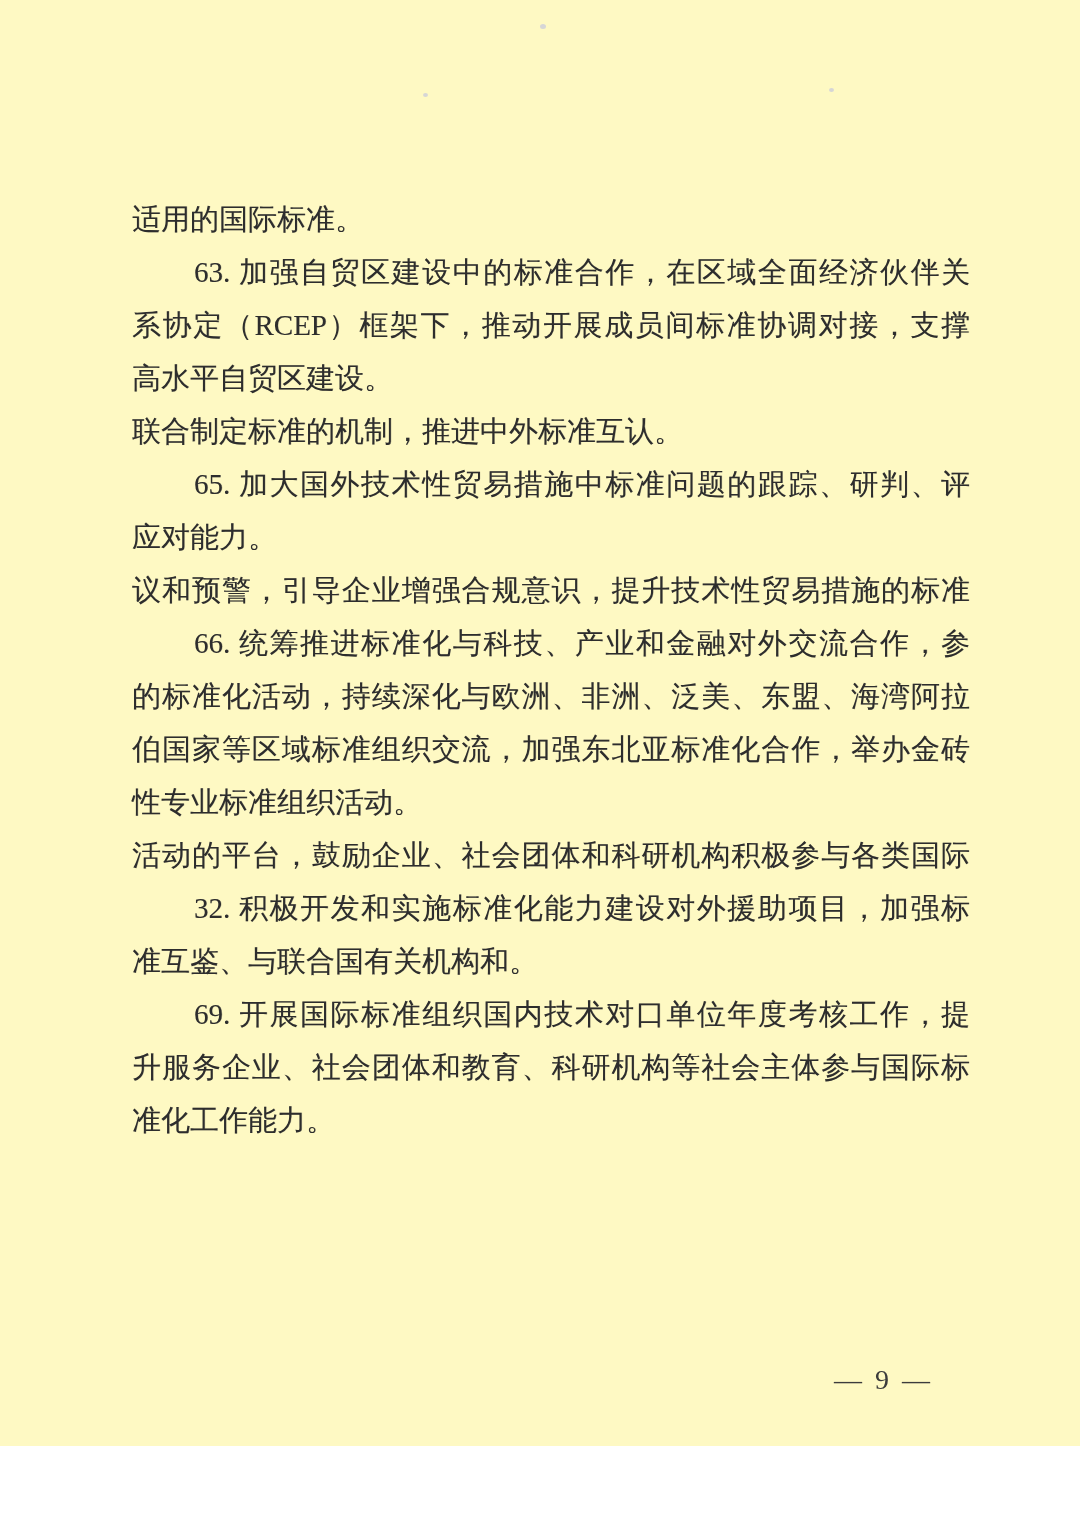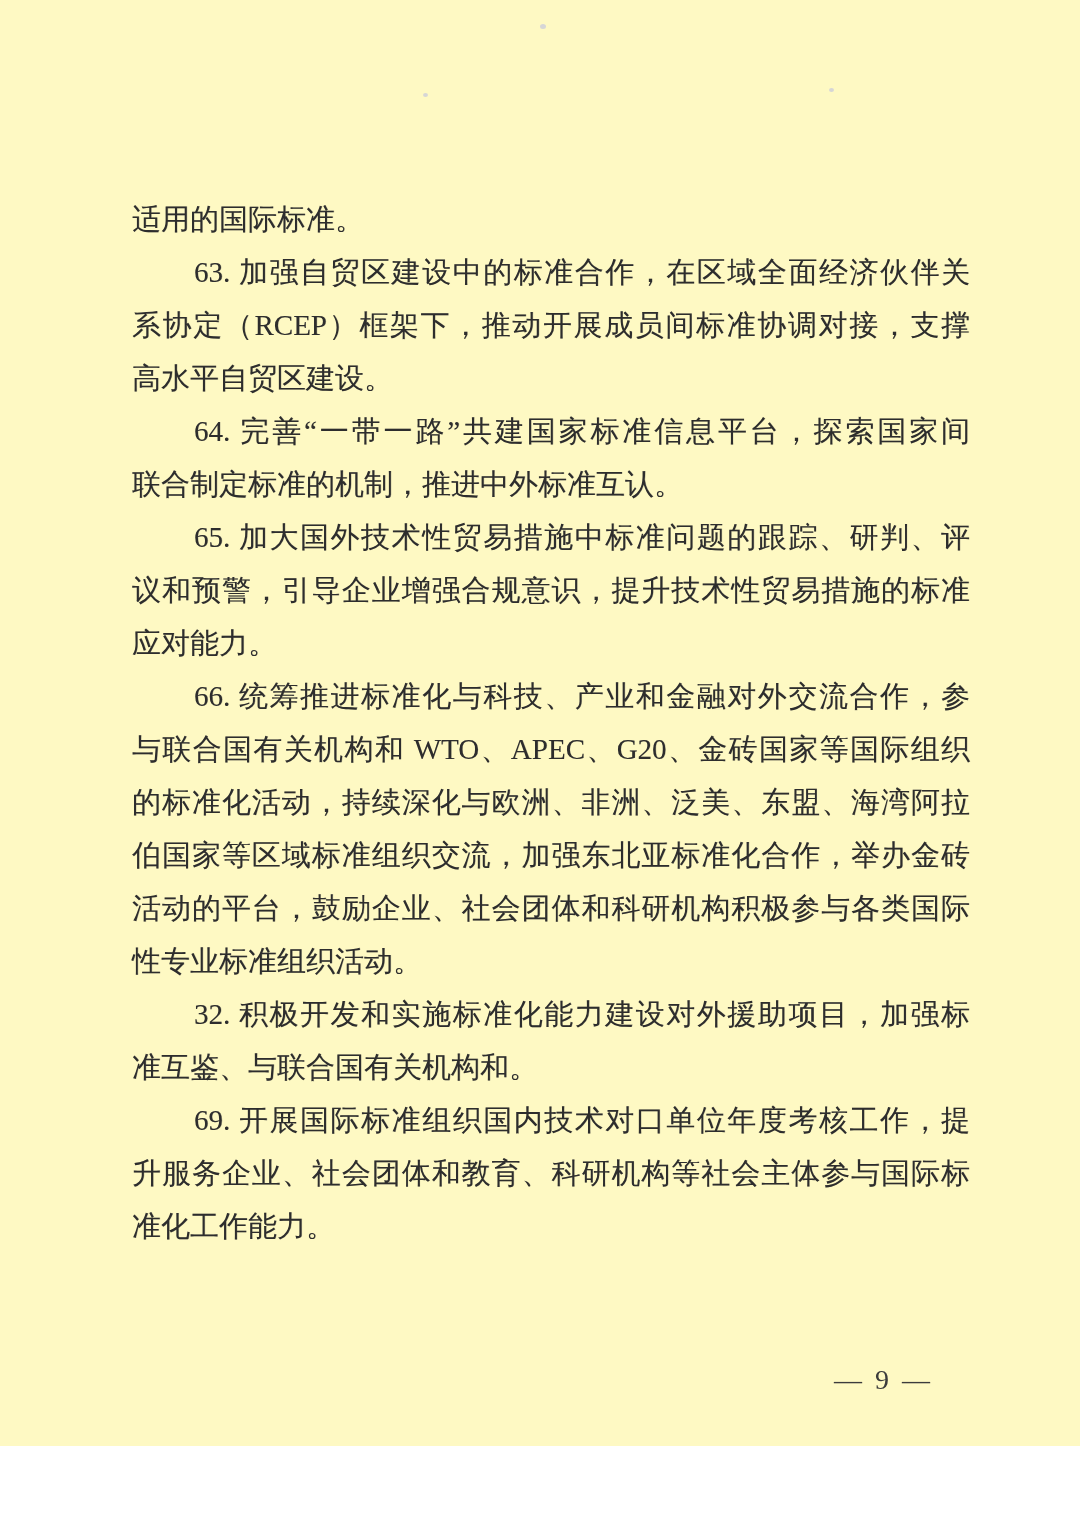--- a/index.html
+++ b/index.html
@@ -63,31 +63,29 @@
 <div class="page">
   <span class="speck s1"></span>
   <span class="speck s2"></span>
   <span class="speck s3"></span>
 
   <div class="body-text">
       <div class="line para-end">适用的国际标准。</div>
       <div class="line indent">63. 加强自贸区建设中的标准合作，在区域全面经济伙伴关</div>
       <div class="line">系协定（RCEP）框架下，推动开展成员间标准协调对接，支撑</div>
       <div class="line para-end">高水平自贸区建设。</div>
-      <div class="line indent">64. 完善“一带一路”共建国家标准信息平台，探索国家间</div>
       <div class="line para-end">联合制定标准的机制，推进中外标准互认。</div>
       <div class="line indent">65. 加大国外技术性贸易措施中标准问题的跟踪、研判、评</div>
+      <div class="line para-end">应对能力。</div>
       <div class="line">议和预警，引导企业增强合规意识，提升技术性贸易措施的标准</div>
-      <div class="line para-end">应对能力。</div>
       <div class="line indent">66. 统筹推进标准化与科技、产业和金融对外交流合作，参</div>
-      <div class="line">与联合国有关机构和 WTO、APEC、G20、金砖国家等国际组织</div>
       <div class="line">的标准化活动，持续深化与欧洲、非洲、泛美、东盟、海湾阿拉</div>
       <div class="line">伯国家等区域标准组织交流，加强东北亚标准化合作，举办金砖</div>
+      <div class="line para-end">性专业标准组织活动。</div>
       <div class="line">活动的平台，鼓励企业、社会团体和科研机构积极参与各类国际</div>
-      <div class="line para-end">性专业标准组织活动。</div>
       <div class="line indent">32. 积极开发和实施标准化能力建设对外援助项目，加强标</div>
       <div class="line para-end">准互鉴、与联合国有关机构和。</div>
       <div class="line indent">69. 开展国际标准组织国内技术对口单位年度考核工作，提</div>
       <div class="line">升服务企业、社会团体和教育、科研机构等社会主体参与国际标</div>
       <div class="line para-end">准化工作能力。</div>
     </div>
 
   <div class="footer">— 9 —</div>
 </div>
 

